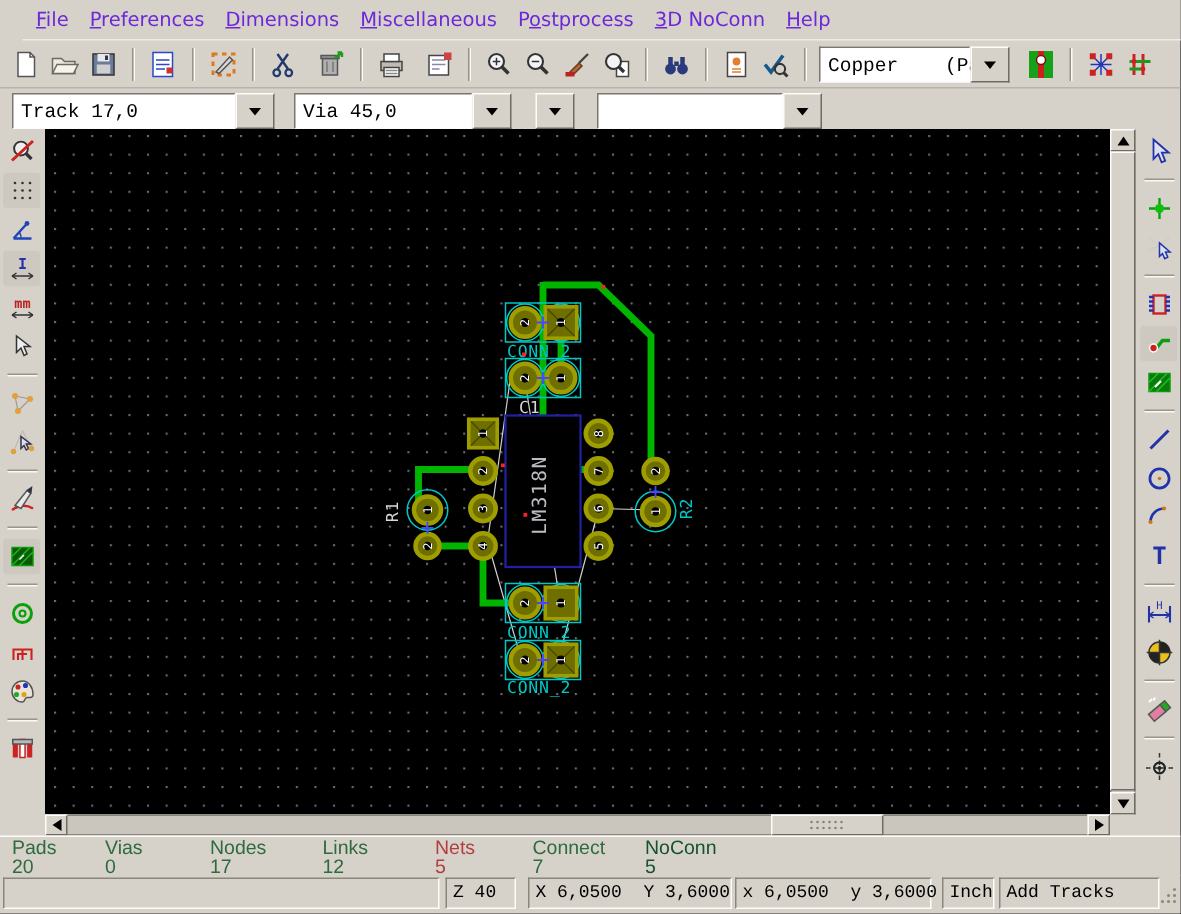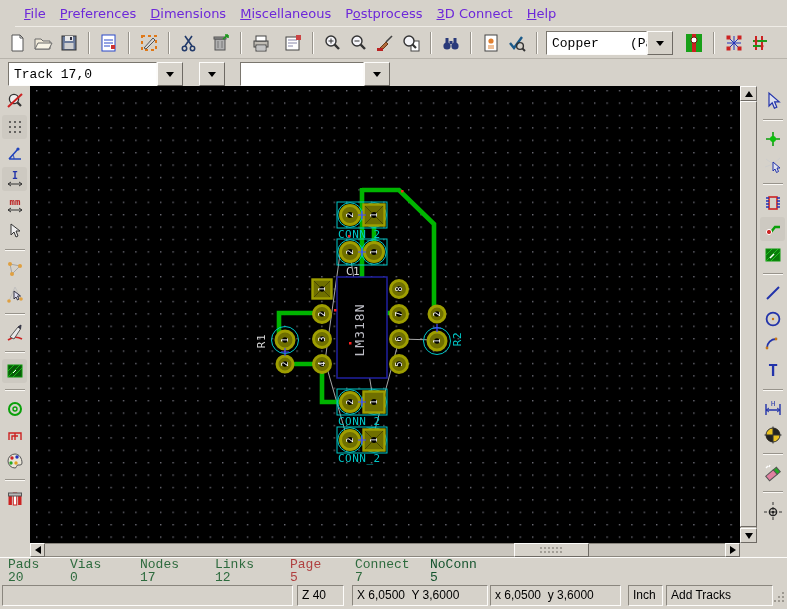--- a/index.html
+++ b/index.html
@@ -52,44 +52,44 @@
   #vsb-thumb{position:absolute;left:740px;top:101px;width:17px;height:426px;background:#d6d2ca;
        border:1px solid;border-color:#fdfcfa #6e6a64 #6e6a64 #fdfcfa;box-sizing:border-box}
   #hsb{position:absolute;left:30px;top:543px;width:710px;height:14px;background:#cac6be;
        border:1px solid #8a867e;box-sizing:border-box}
   #hsb-thumb{position:absolute;left:514px;top:543px;width:75px;height:14px;background:#d6d2ca;
        border:1px solid;border-color:#fdfcfa #6e6a64 #6e6a64 #fdfcfa;box-sizing:border-box;
        display:flex;align-items:center;justify-content:center}
   #sbcorner{position:absolute;left:740px;top:543px;width:17px;height:14px;background:#d6d2ca}
   
   #statusbar{position:absolute;left:0;top:557px;width:787px;height:26px;background:#d6d2ca;
-       border-top:1px solid #fdfcfa;font-family:Liberation Mono, monospace;font-size:13px}
+       border-top:1px solid #fdfcfa;font-family:Liberation Sans, sans-serif;font-size:13px}
   .stat{position:absolute;top:0;line-height:13px}
   .st-green{color:#2e6b3e}
   .st-red{color:#b04040}
   .st-blue{color:#14532d}
   
   #bottombar{position:absolute;left:0;top:583px;width:787px;height:26px;background:#d6d2ca;
-       font-family:Liberation Sans, sans-serif;font-size:12px;color:#000}
+       font-family:Liberation Mono, monospace;font-size:12px;color:#000}
   .cell{position:absolute;top:2px;height:21px;line-height:19px;border:1px solid;
         border-color:#8a867e #fdfcfa #fdfcfa #8a867e;box-sizing:border-box;padding-left:4px;white-space:pre;
         background:#d6d2ca}
   #grip{position:absolute;right:1px;top:589px}
   text{font-family:"DejaVu Sans Mono",monospace}
 </style>
 </head>
 <body>
 
 <div id="menubar">
   <span class="menu-item"><span></span><span class="mn">F</span><span>ile</span></span>
   <span class="menu-item"><span></span><span class="mn">P</span><span>references</span></span>
   <span class="menu-item"><span></span><span class="mn">D</span><span>imensions</span></span>
   <span class="menu-item"><span></span><span class="mn">M</span><span>iscellaneous</span></span>
   <span class="menu-item"><span>P</span><span class="mn">o</span><span>stprocess</span></span>
-  <span class="menu-item"><span></span><span class="mn">3</span><span>D Connect</span></span>
+  <span class="menu-item"><span></span><span class="mn">3</span><span>D NoConn</span></span>
   <span class="menu-item"><span></span><span class="mn">H</span><span>elp</span></span>
 </div>
 
 <div id="toolbar1">
   <div class="tbtn">
       <svg width="20" height="20" viewBox="0 0 20 20">
         <path d="M5,2 h8 l3,3 v13 h-11 z" fill="#fff" stroke="#555"></path>
         <path d="M13,2 v3 h3" fill="none" stroke="#555"></path>
       </svg>
     </div>
@@ -238,20 +238,26 @@
         <path d="M3,8 h14 M3,13 h10" stroke="#1a9a1a" stroke-width="2"></path>
         <circle cx="6" cy="8" r="1.6" fill="#cc2222"></circle>
         <circle cx="12" cy="13" r="1.6" fill="#cc2222"></circle>
       </svg>
     </div>
 </div>
 
 <div id="toolbar2">
   <div class="combo">
     <div class="field" style="width:149px">Track 17,0</div>
+    <div class="drop">
+        <div class="tri"></div>
+      </div>
+  </div>
+  <div class="combo" style="margin-left:13px">
+    <div class="field" style="width:119px">Via 45,0</div>
     <div class="drop">
         <div class="tri"></div>
       </div>
   </div>
   <div class="combo" style="margin-left:16px">
     <div class="drop">
         <div class="tri"></div>
       </div>
   </div>
   <div class="combo" style="margin-left:15px">
@@ -712,21 +718,21 @@
     </div>
   <div class="stat st-green" style="left:140px">
       <div>Nodes</div>
       <div>17</div>
     </div>
   <div class="stat st-green" style="left:215px">
       <div>Links</div>
       <div>12</div>
     </div>
   <div class="stat st-red" style="left:290px">
-      <div>Page</div>
+      <div>Nets</div>
       <div>5</div>
     </div>
   <div class="stat st-green" style="left:355px">
       <div>Connect</div>
       <div>7</div>
     </div>
   <div class="stat st-blue" style="left:430px">
       <div>NoConn</div>
       <div>5</div>
     </div>

